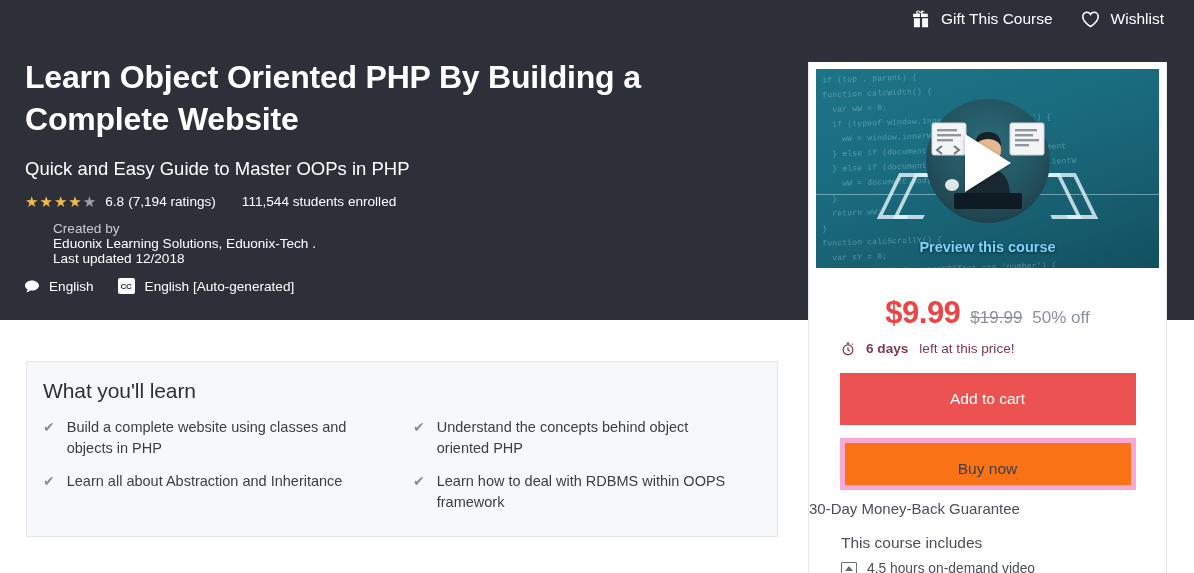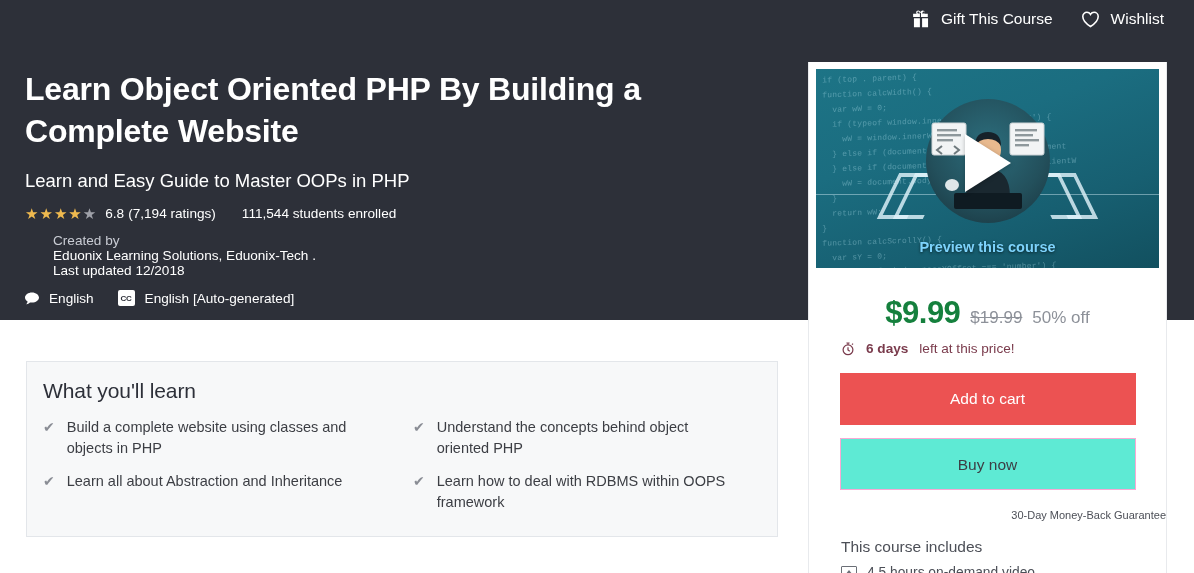--- a/index.html
+++ b/index.html
@@ -49,21 +49,21 @@
     color: #ffffff;
     font-size: 15.5px;
     cursor: pointer;
     white-space: nowrap;
   }
   .top-action .ico { display: flex; align-items: center; }
 
   
   .hero-text {
     position: absolute;
-    left: 25px; top: 68px;
+    left: 25px; top: 56px;
     width: 740px;
     z-index: 3;
   }
   .course-title {
     color: #ffffff;
     font-size: 32px;
     font-weight: bold;
     line-height: 42px;
     letter-spacing: -0.2px;
     max-width: 712px;
@@ -258,21 +258,21 @@
   .price-row {
     display: flex;
     align-items: baseline;
     justify-content: center;
     margin-top: 27px;
     gap: 10px;
   }
   .price-current {
     font-size: 31px;
     font-weight: bold;
-    color: #15803d;
+    color: #ef4444;
     letter-spacing: -0.5px;
   }
   .price-old {
     font-size: 17px;
     color: #8d9199;
     text-decoration: line-through;
   }
   .price-disc {
     font-size: 17px;
     color: #8d9199;
@@ -300,30 +300,30 @@
     line-height: 52px;
   }
   .btn-cart {
     margin-top: 17px;
     background: #ec5252;
     color: #ffffff;
     border: none;
   }
   .btn-buy {
     margin-top: 13px;
-    background: #5eead4;
+    background: #f97316;
     color: #3c3e44;
-    border: 1px solid #f9a8d4;
+    border: 5px solid #f9a8d4;
     font-weight: normal;
     font-size: 15.5px;
   }
   .guarantee {
-    text-align: right;
-    margin-top: 19px;
-    font-size: 11px;
+    text-align: left;
+    margin-top: 10px;
+    font-size: 15px;
     color: #4c4f57;
   }
   .includes-title {
     margin: 17px 0 0 32px;
     font-size: 15.5px;
     color: #4c4f57;
   }
   .includes-item {
     display: flex;
     align-items: center;
@@ -373,21 +373,21 @@
         <svg width="23" height="22" viewBox="0 0 24 24" fill="none" stroke="#ffffff" stroke-width="1.7">
           <path d="M12 20.2S3.6 14.9 3.6 9.3c0-2.7 2.1-4.6 4.5-4.6 1.7 0 3.1 1 3.9 2.3.8-1.3 2.2-2.3 3.9-2.3 2.4 0 4.5 1.9 4.5 4.6 0 5.6-8.4 10.9-8.4 10.9z"></path>
         </svg>
       </span>
       <span>Wishlist</span>
     </div>
   </div>
 
   <div class="hero-text">
     <h1 class="course-title">Learn Object Oriented PHP By Building a Complete Website</h1>
-    <div class="course-subtitle">Learn and Easy Guide to Master OOPs in PHP</div>
+    <div class="course-subtitle">Quick and Easy Guide to Master OOPs in PHP</div>
 
     <div class="rating-row">
       <span class="stars">
         <span class="star full">★</span>
         <span class="star full">★</span>
         <span class="star full">★</span>
         <span class="star full">★</span>
         <span class="star empty">★</span>
       </span>
       <span class="rating-num">6.8</span>

